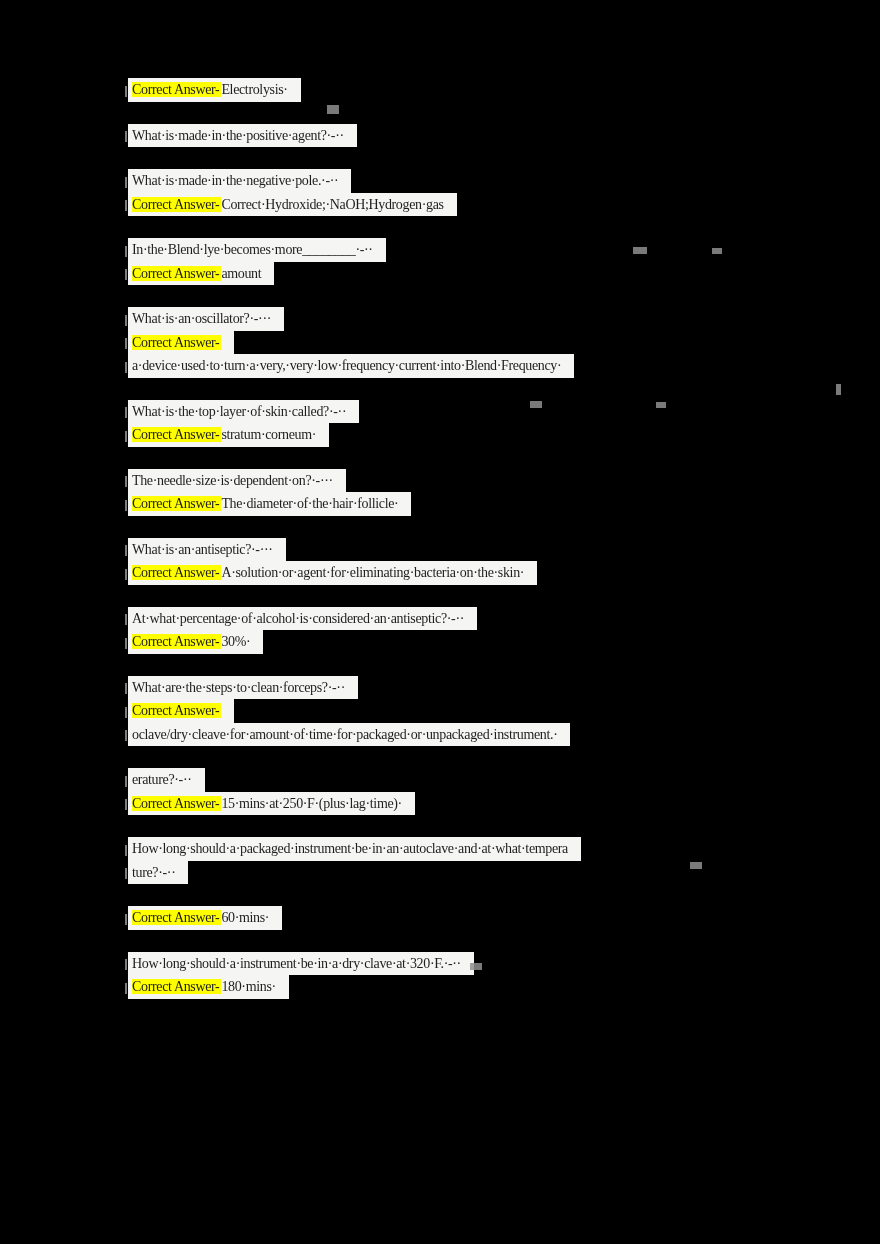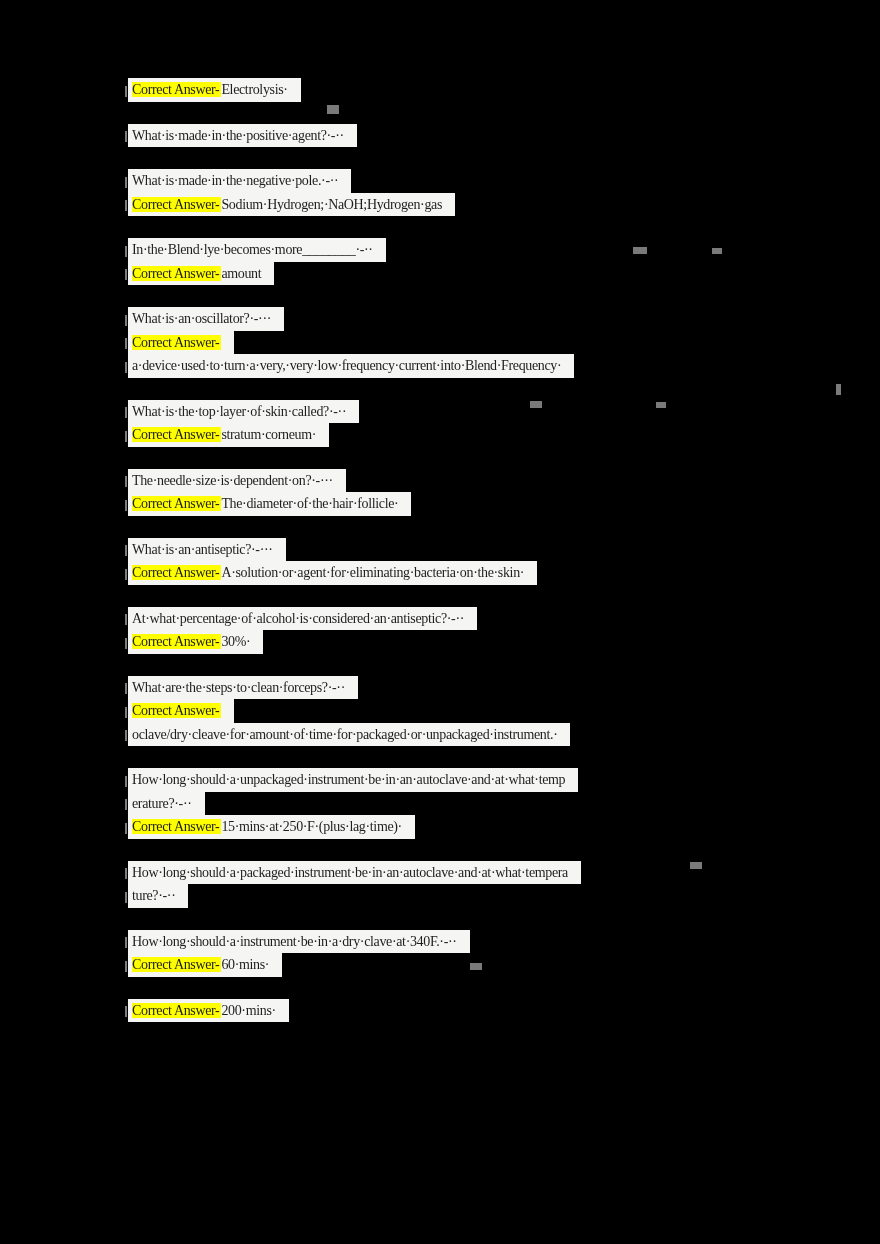--- a/index.html
+++ b/index.html
@@ -39,21 +39,21 @@
 
 <div id="doc">
     <div class="card">
       <div class="line"><span class="hl">Correct Answer-</span><span>Electrolysis·</span></div>
     </div>
     <div class="card">
       <div class="line"><span>What·is·made·in·the·positive·agent?·-··</span></div>
     </div>
     <div class="card">
       <div class="line"><span>What·is·made·in·the·negative·pole.·-··</span></div>
-      <div class="line"><span class="hl">Correct Answer-</span><span>Sodium·Hydrogen;·NaOH;Hydrogen·gas</span></div>
+      <div class="line"><span class="hl">Correct Answer-</span><span>Correct·Hydroxide;·NaOH;Hydrogen·gas</span></div>
     </div>
     <div class="card">
       <div class="line"><span>In·the·Blend·lye·becomes·more________·-··</span></div>
       <div class="line"><span class="hl">Correct Answer-</span><span>amount</span></div>
     </div>
     <div class="card">
       <div class="line"><span>What·is·an·oscillator?·-···</span></div>
       <div class="line"><span class="hl">Correct Answer-</span></div>
       <div class="line"><span>a·device·used·to·turn·a·very,·very·low·frequency·current·into·Blend·Frequency·</span></div>
     </div>
@@ -72,34 +72,33 @@
     <div class="card">
       <div class="line"><span>At·what·percentage·of·alcohol·is·considered·an·antiseptic?·-··</span></div>
       <div class="line"><span class="hl">Correct Answer-</span><span>30%·</span></div>
     </div>
     <div class="card">
       <div class="line"><span>What·are·the·steps·to·clean·forceps?·-··</span></div>
       <div class="line"><span class="hl">Correct Answer-</span></div>
       <div class="line"><span>oclave/dry·cleave·for·amount·of·time·for·packaged·or·unpackaged·instrument.·</span></div>
     </div>
     <div class="card">
-      <div class="line"><span>How·long·should·a·unpackaged·instrument·be·in·an·autoclave·and·at·what·temp</span></div>
       <div class="line"><span>erature?·-··</span></div>
       <div class="line"><span class="hl">Correct Answer-</span><span>15·mins·at·250·F·(plus·lag·time)·</span></div>
     </div>
     <div class="card">
       <div class="line"><span>How·long·should·a·packaged·instrument·be·in·an·autoclave·and·at·what·tempera</span></div>
       <div class="line"><span>ture?·-··</span></div>
     </div>
     <div class="card">
-      <div class="line"><span>How·long·should·a·instrument·be·in·a·dry·clave·at·340F.·-··</span></div>
       <div class="line"><span class="hl">Correct Answer-</span><span>60·mins·</span></div>
     </div>
     <div class="card">
-      <div class="line"><span class="hl">Correct Answer-</span><span>200·mins·</span></div>
+      <div class="line"><span>How·long·should·a·instrument·be·in·a·dry·clave·at·320·F.·-··</span></div>
+      <div class="line"><span class="hl">Correct Answer-</span><span>180·mins·</span></div>
     </div>
   </div>
 
 <div class="artifact" style="left:327px;top:105px;width:12px;height:9px;"></div>
 <div class="artifact" style="left:633px;top:247px;width:14px;height:7px;"></div>
 <div class="artifact" style="left:712px;top:248px;width:10px;height:6px;"></div>
 <div class="artifact" style="left:530px;top:401px;width:12px;height:7px;"></div>
 <div class="artifact" style="left:656px;top:402px;width:10px;height:6px;"></div>
 <div class="artifact" style="left:836px;top:384px;width:5px;height:11px;"></div>
 <div class="artifact" style="left:690px;top:862px;width:12px;height:7px;"></div>

